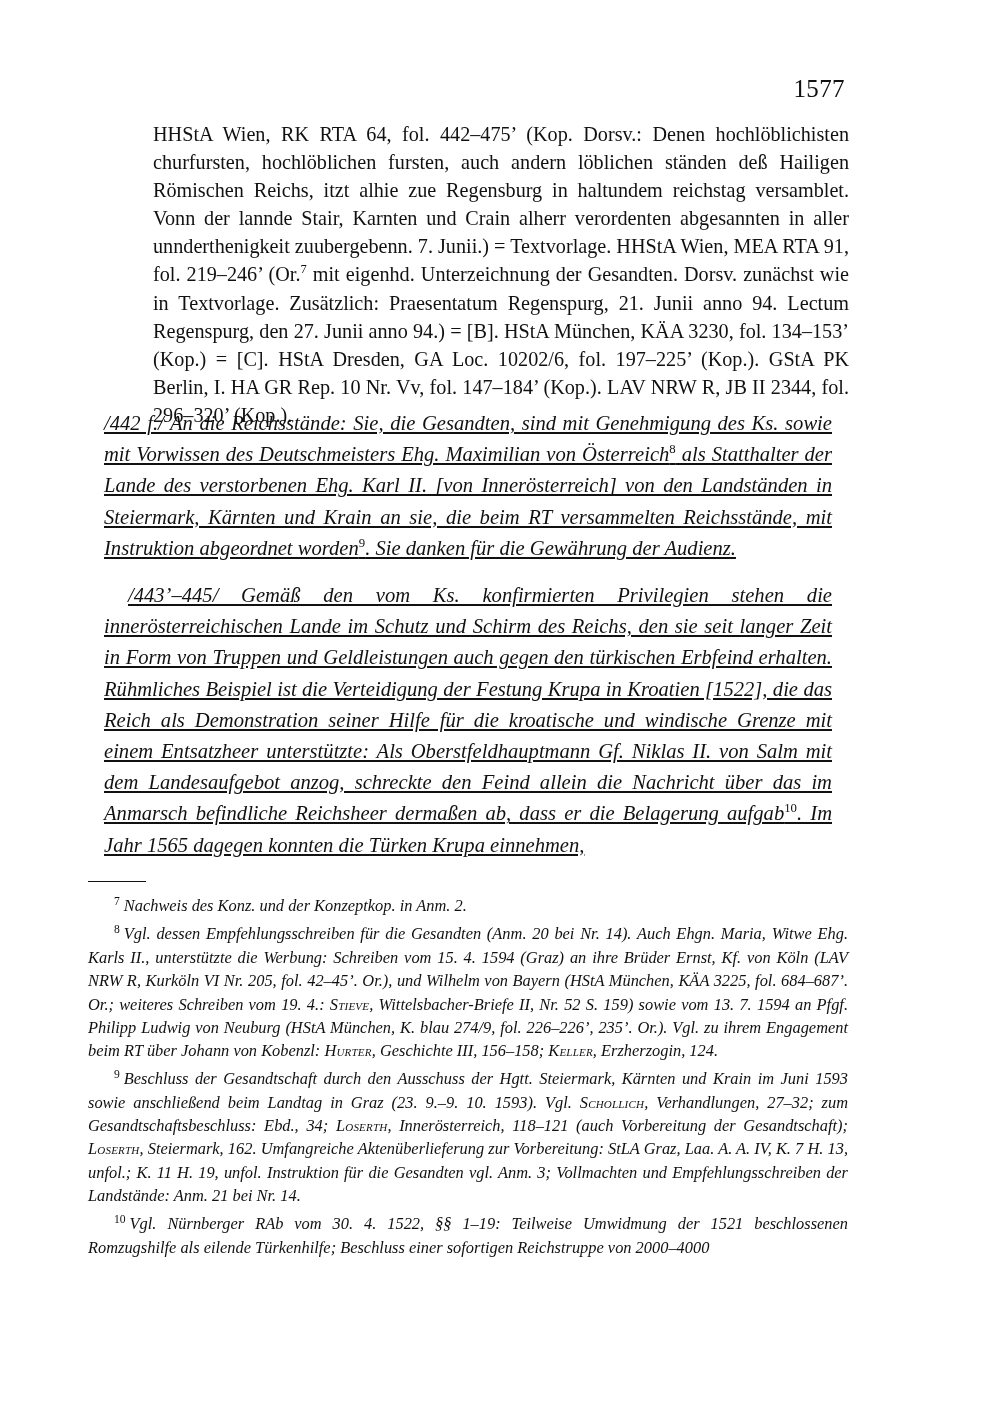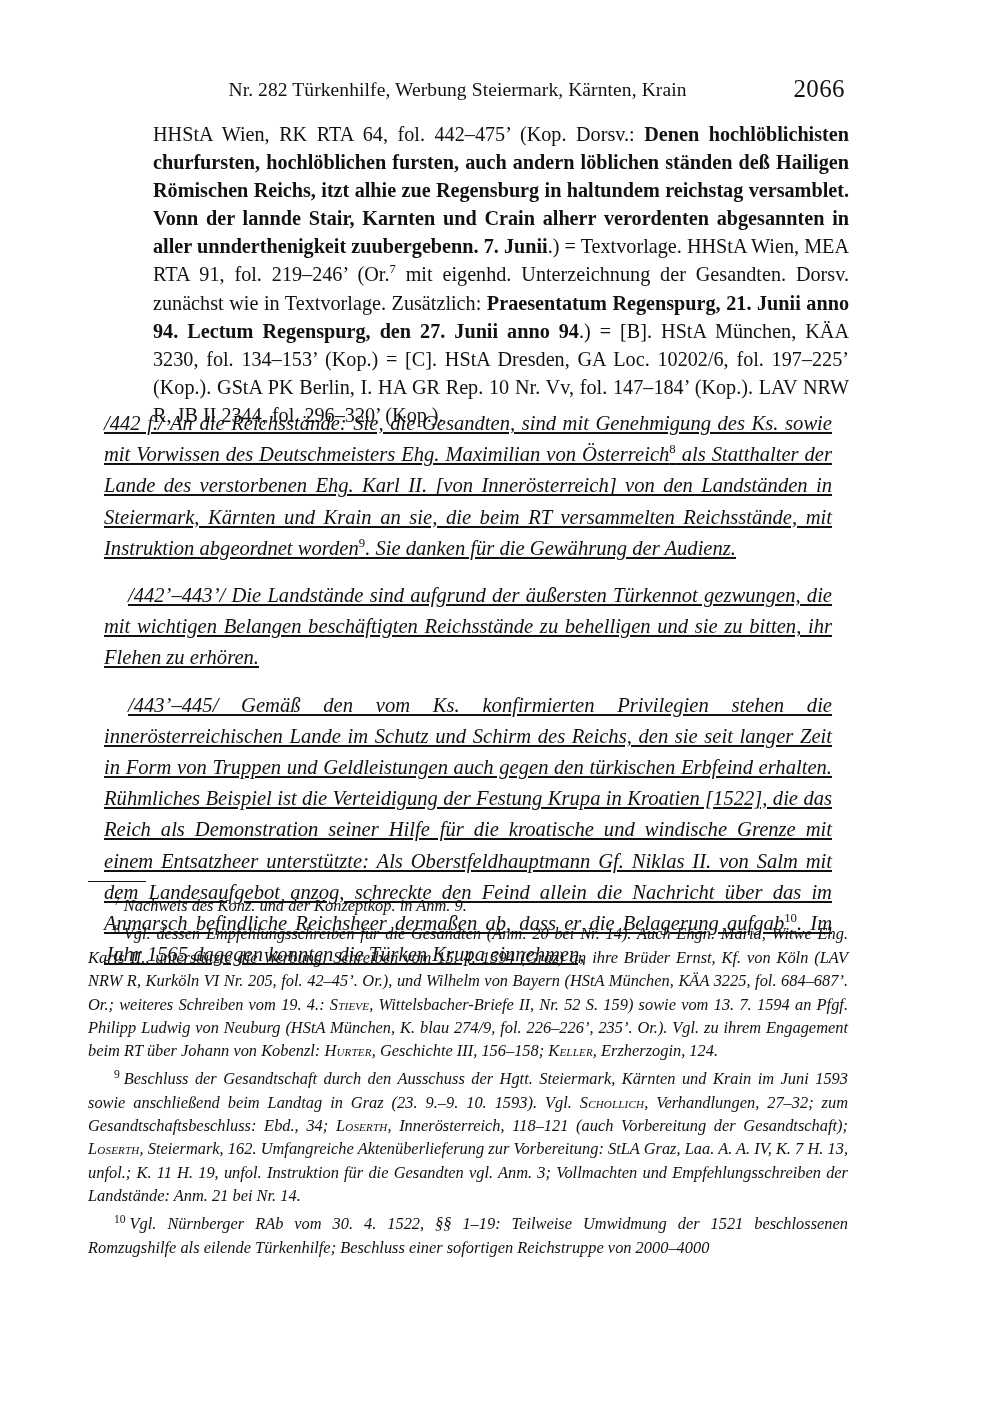--- a/index.html
+++ b/index.html
@@ -105,54 +105,52 @@
     font-style: normal;
     vertical-align: super;
     font-size: 11.6px;
     margin-right: 4px;
   }
   .sc {
     font-variant: small-caps;
     letter-spacing: 0.2px;
   }
 
-  .rm { font-style: normal; font-weight: bold; }
+  .rm { font-style: normal; }
   .it { }
   sup.ref {
     font-style: normal;
     font-size: 0.62em;
     vertical-align: super;
     line-height: 0;
   }
 </style>
 </head>
 <body>
 
 <div class="page">
 
   <div class="runhead">
-    <div class="runhead-title">Nr. 282 Türkenhilfe, Werbung Steiermark, Kärnten, Krain</div>
-    <div class="runhead-folio">2066</div>
+    <div class="runhead-folio">1577</div>
   </div>
 
   <div class="source-block">
     <p><span class="it">HHStA Wien, RK RTA 64, fol. 442–475’ (Kop. Dorsv.:</span><span class="rm"> Denen hochlöblichisten churfursten, hochlöblichen fursten, auch andern löblichen ständen deß Hailigen Römischen Reichs, itzt alhie zue Regensburg in haltundem reichstag versamblet. Vonn der lannde Stair, Karnten und Crain alherr verordenten abgesannten in aller unnderthenigkeit zuubergebenn. 7. Junii</span><span class="it">.) = Textvorlage. HHStA Wien, MEA RTA 91, fol. 219–246’ (Or.</span><sup class="ref">7</sup><span class="it"> mit eigenhd. Unterzeichnung der Gesandten. Dorsv. zunächst wie in Textvorlage. Zusätzlich:</span><span class="rm"> Praesentatum Regenspurg, 21. Junii anno 94. Lectum Regenspurg, den 27. Junii anno 94</span><span class="it">.) = [B]. HStA München, KÄA 3230, fol. 134–153’ (Kop.) = [C]. HStA Dresden, GA Loc. 10202/6, fol. 197–225’ (Kop.). GStA PK Berlin, I. HA GR Rep. 10 Nr. Vv, fol. 147–184’ (Kop.). LAV NRW R, JB II 2344, fol. 296–320’ (Kop.).</span></p>
   </div>
 
   <div class="body-block">
     <p><span>/442 f./ An die Reichsstände: Sie, die Gesandten, sind mit Genehmigung des Ks. sowie mit Vorwissen des Deutschmeisters Ehg. Maximilian von Österreich</span><sup class="ref">8</sup><span> als Statthalter der Lande des verstorbenen Ehg. Karl II. [von Innerösterreich] von den Landständen in Steiermark, Kärnten und Krain an sie, die beim RT versammelten Reichsstände, mit Instruktion abgeordnet worden</span><sup class="ref">9</sup><span>. Sie danken für die Gewährung der Audienz.</span></p>
-    <p class="indent">/442’–443’/ Die Landstände sind aufgrund der äußersten Türkennot gezwungen, die mit wichtigen Belangen beschäftigten Reichsstände zu behelligen und sie zu bitten, ihr Flehen zu erhören.</p>
     <p class="indent"><span>/443’–445/ Gemäß den vom Ks. konfirmierten Privilegien stehen die innerösterreichischen Lande im Schutz und Schirm des Reichs, den sie seit langer Zeit in Form von Truppen und Geldleistungen auch gegen den türkischen Erbfeind erhalten. Rühmliches Beispiel ist die Verteidigung der Festung Krupa in Kroatien [1522], die das Reich als Demonstration seiner Hilfe für die kroatische und windische Grenze mit einem Entsatzheer unterstützte: Als Oberstfeldhauptmann Gf. Niklas II. von Salm mit dem Landesaufgebot anzog, schreckte den Feind allein die Nachricht über das im Anmarsch befindliche Reichsheer dermaßen ab, dass er die Belagerung aufgab</span><sup class="ref">10</sup><span>. Im Jahr 1565 dagegen konnten die Türken Krupa einnehmen,</span></p>
   </div>
 
   <div class="fn-rule"></div>
 
   <div class="footnotes">
 
-    <p><span class="fn-num">7</span><span>Nachweis des Konz. und der Konzeptkop. in Anm. 9.</span></p>
+    <p><span class="fn-num">7</span><span>Nachweis des Konz. und der Konzeptkop. in Anm. 2.</span></p>
 
     <p><span class="fn-num">8</span><span>Vgl. dessen Empfehlungsschreiben für die Gesandten (Anm. 20 bei Nr. 14). Auch Ehgn. Maria, Witwe Ehg. Karls II., unterstützte die Werbung: Schreiben vom 15. 4. 1594 (Graz) an ihre Brüder Ernst, Kf. von Köln (LAV NRW R, Kurköln VI Nr. 205, fol. 42–45’. Or.), und Wilhelm von Bayern (HStA München, KÄA 3225, fol. 684–687’. Or.; weiteres Schreiben vom 19. 4.: </span><span class="sc">Stieve</span><span>, Wittelsbacher-Briefe II, Nr. 52 S. 159) sowie vom 13. 7. 1594 an Pfgf. Philipp Ludwig von Neuburg (HStA München, K. blau 274/9, fol. 226–226’, 235’. Or.). Vgl. zu ihrem Engagement beim RT über Johann von Kobenzl: </span><span class="sc">Hurter</span><span>, Geschichte III, 156–158; </span><span class="sc">Keller</span><span>, Erzherzogin, 124.</span></p>
 
     <p><span class="fn-num">9</span><span>Beschluss der Gesandtschaft durch den Ausschuss der Hgtt. Steiermark, Kärnten und Krain im Juni 1593 sowie anschließend beim Landtag in Graz (23. 9.–9. 10. 1593). Vgl. </span><span class="sc">Schollich</span><span>, Verhandlungen, 27–32; zum Gesandtschaftsbeschluss: Ebd., 34; </span><span class="sc">Loserth</span><span>, Innerösterreich, 118–121 (auch Vorbereitung der Gesandtschaft); </span><span class="sc">Loserth</span><span>, Steiermark, 162. Umfangreiche Aktenüberlieferung zur Vorbereitung: StLA Graz, Laa. A. A. IV, K. 7 H. 13, unfol.; K. 11 H. 19, unfol. Instruktion für die Gesandten vgl. Anm. 3; Vollmachten und Empfehlungsschreiben der Landstände: Anm. 21 bei Nr. 14.</span></p>
 
     <p><span class="fn-num">10</span><span>Vgl. Nürnberger RAb vom 30. 4. 1522, §§ 1–19: Teilweise Umwidmung der 1521 beschlossenen Romzugshilfe als eilende Türkenhilfe; Beschluss einer sofortigen Reichstruppe von 2000–4000</span></p>
 
   </div>
 
 </div>

